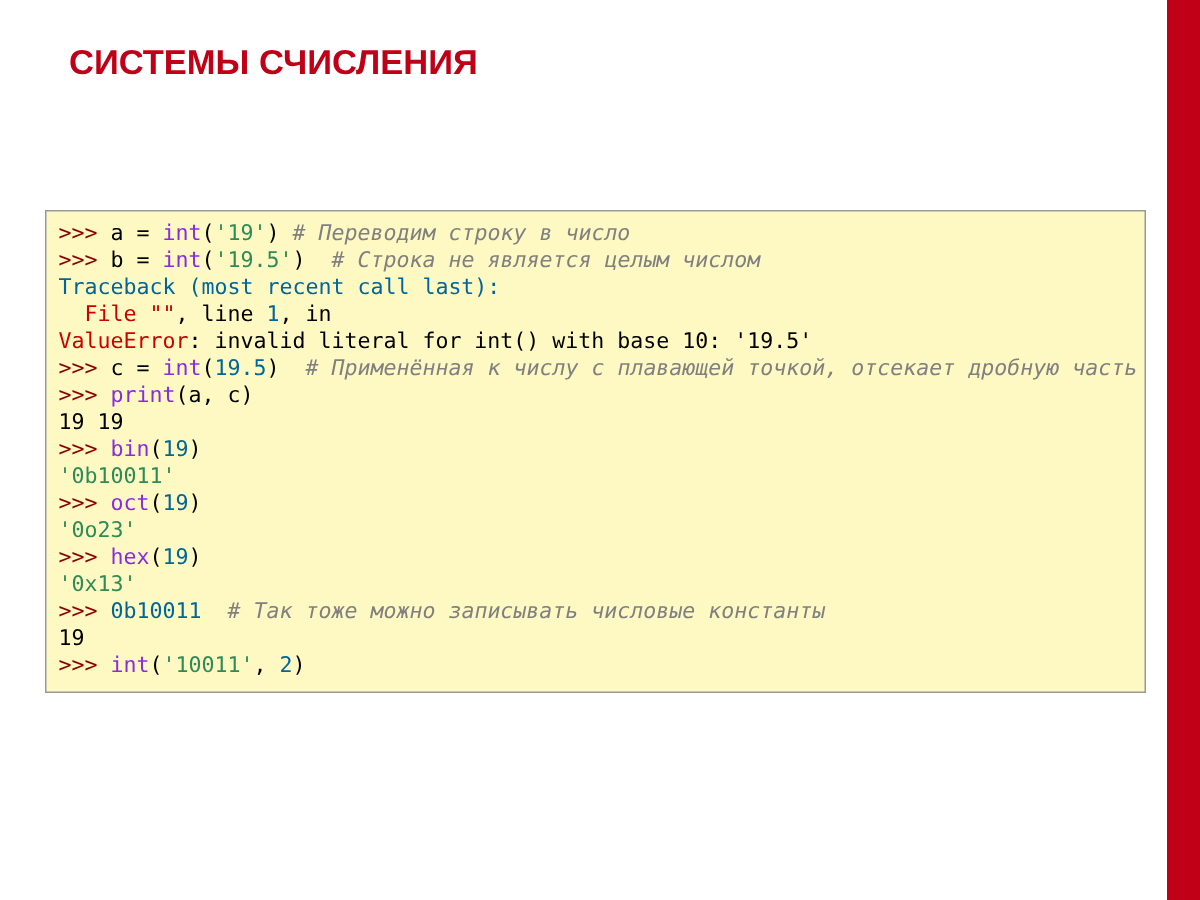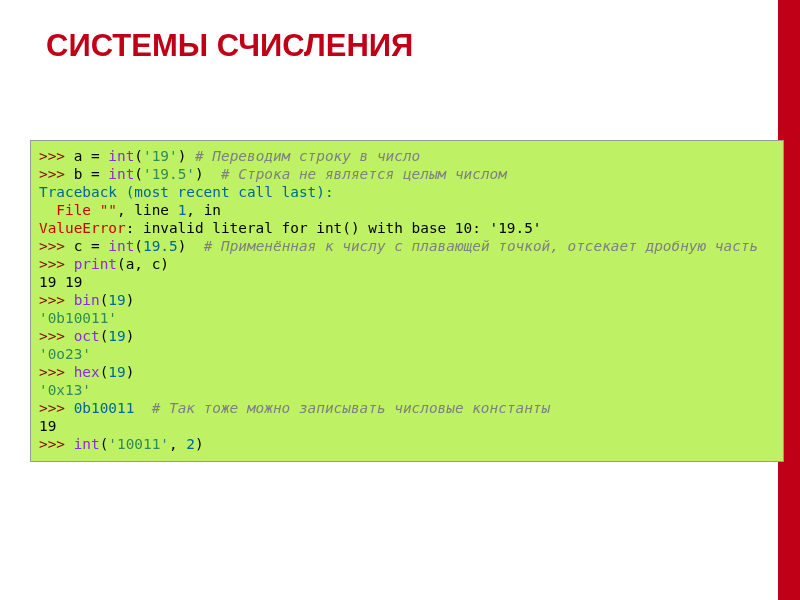--- a/index.html
+++ b/index.html
@@ -20,33 +20,33 @@
   .sidebar {
     position: absolute;
     right: 0;
     top: 0;
     width: 22px;
     height: 600px;
     background: #c00016;
   }
   .title {
     font-family: "Segoe UI", Arial, sans-serif;
-    font-size: 31px;
+    font-size: 23px;
     font-weight: 700;
     color: #c00016;
     padding: 28px 0 0 46px;
   }
   .codebox {
     position: absolute;
     left: 30px;
     top: 140px;
     width: 720px;
     border: 1px solid #999;
-    background: #bef264;
-    padding: 6px 24px 8px 8px;
+    background: #fef9c3;
+    padding: 6px 4px 8px 8px;
     font-size: 14.4px;
     line-height: 18px;
     white-space: pre;
     color: #000;
   }
   .prompt { color: #8b0000; }
   .func   { color: #8a2be2; }
   .num    { color: #006699; }
   .str    { color: #2e8b57; }
   .err    { color: #cc0000; }

